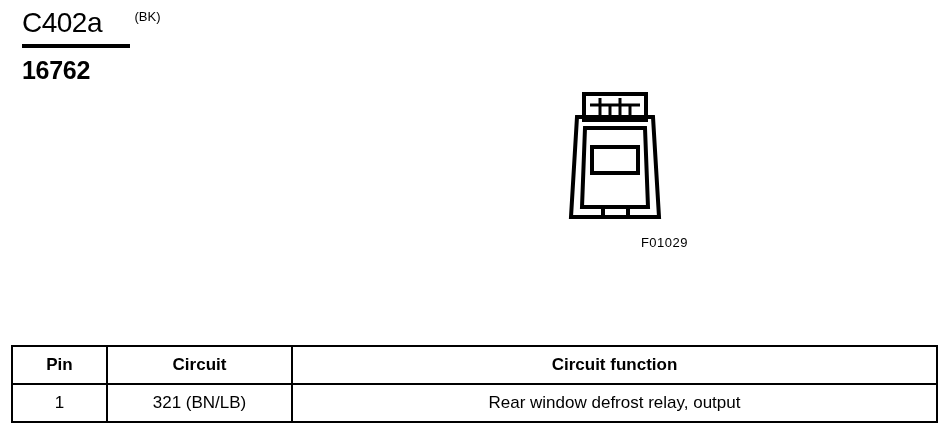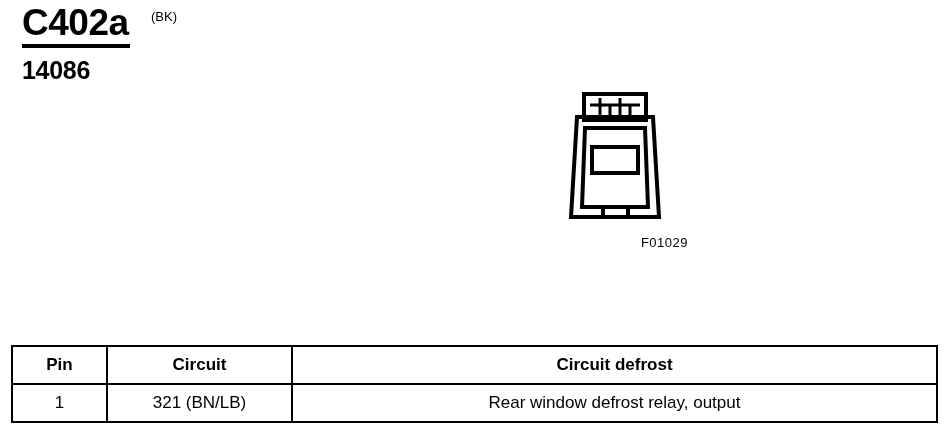--- a/index.html
+++ b/index.html
@@ -26,34 +26,34 @@
     left: 22px;
     top: 6px;
     width: 300px;
   }
   #connector-id-row {
     position: relative;
     height: 34px;
     white-space: nowrap;
   }
   #connector-id {
-    font-size: 37px;
-    font-weight: bold;
+    font-size: 28px;
+    font-weight: normal;
     letter-spacing: -0.5px;
     line-height: 34px;
     display: inline-block;
     vertical-align: top;
   }
   #connector-color {
     font-size: 13px;
     font-weight: normal;
     display: inline-block;
     vertical-align: top;
     line-height: 22px;
-    margin-left: 18px;
+    margin-left: 28px;
   }
   #id-underline {
     position: absolute;
     left: 0px;
     top: 38px;
     width: 108px;
     height: 4px;
     background: #000000;
   }
   #part-number {
@@ -132,21 +132,21 @@
 
   <div id="header-block">
 
     <div id="connector-id-row">
       <span id="connector-id">C402a</span>
       <span id="connector-color">(BK)</span>
     </div>
 
     <div id="id-underline"></div>
 
-    <div id="part-number">14086</div>
+    <div id="part-number">16762</div>
 
   </div>
 
   <div id="connector-figure">
     <svg id="connector-svg" width="150" height="145" viewBox="0 0 150 145">
       <g fill="none" stroke="#000000" stroke-width="4" stroke-linejoin="miter">
 
         <path d="M 31 132 L 37 32 L 113 32 L 119 132 Z"></path>
 
         <path d="M 45 43 L 105 43 L 108 122 L 42 122 Z"></path>
@@ -170,21 +170,21 @@
     </svg>
 
     <div id="connector-code">F01029</div>
   </div>
 
   <table id="pin-table">
     <thead>
       <tr>
         <th class="col-pin">Pin</th>
         <th class="col-circuit">Circuit</th>
-        <th class="col-function">Circuit defrost</th>
+        <th class="col-function">Circuit function</th>
       </tr>
     </thead>
     <tbody>
       <tr>
         <td class="col-pin">1</td>
         <td class="col-circuit">321 (BN/LB)</td>
         <td class="col-function cell-function">Rear window defrost relay, output</td>
       </tr>
     </tbody>
   </table>

